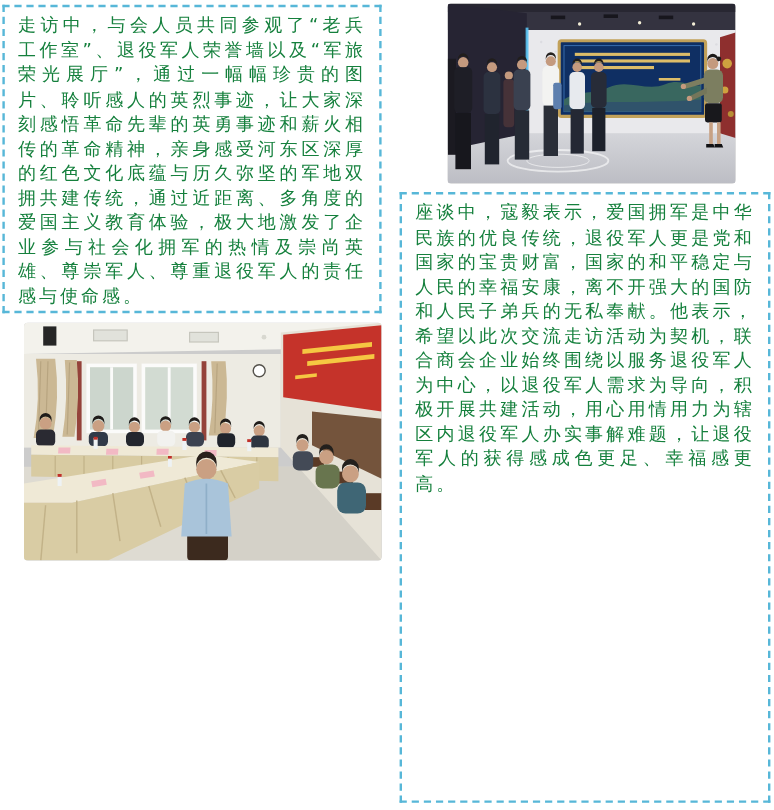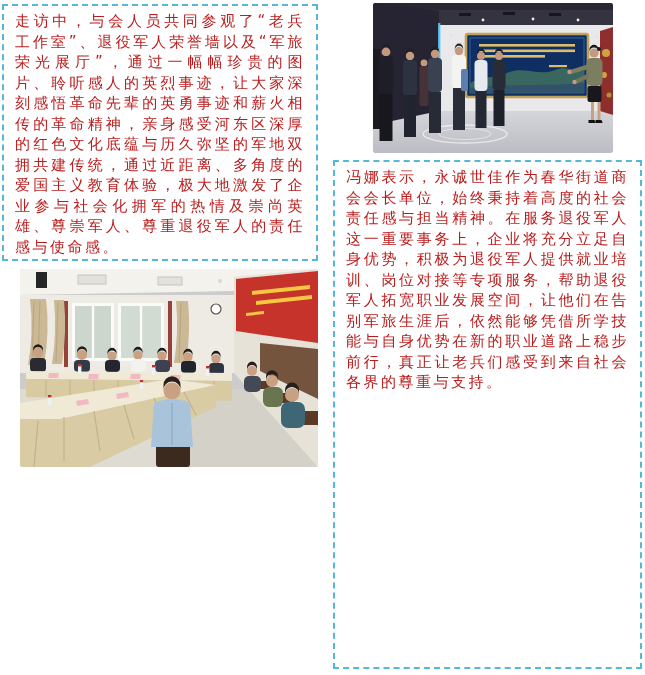--- a/index.html
+++ b/index.html
@@ -3,21 +3,21 @@
 <meta charset="utf-8">
 <style>
   html,body{margin:0;padding:0;background:#ffffff;}
   .page{
     position:relative;width:645px;height:675px;background:#ffffff;
     font-family:"DejaVu Sans","Liberation Sans",sans-serif;overflow:hidden;
   }
   .tbox{
     position:absolute;box-sizing:border-box;
     border:2px dashed #57b7d8;background:#ffffff;
-    color:#b91c1c;font-size:15px;line-height:20.5px;letter-spacing:2.5px;
+    color:#15803d;font-size:15px;line-height:20.5px;letter-spacing:2.5px;
     text-align:justify;padding:5px 11px;overflow:hidden;
   }
   .tbox p{margin:0;text-align:justify;}
   .photo{position:absolute;overflow:hidden;border-radius:3px;background:#cccccc;}
   .photo svg{display:block;width:100%;height:100%;}
   .box-visit  {left:2px;  top:4px;   width:316px; height:257px;}
   .box-talk   {left:333px;top:160px; width:309px; height:509px;}
   .box-summary{left:2px;  top:472px; width:316px; height:196px;}
   .photo-exhibition{left:373px;top:3px;  width:240px;height:150px;}
   .photo-meeting   {left:20px; top:269px;width:298px;height:198px;}
@@ -157,21 +157,21 @@
         <rect x="214.5" y="83" width="14" height="16" rx="2" fill="#18181c"></rect>
         <rect x="218" y="99" width="3" height="18" fill="#c7a183"></rect>
           <rect x="224.5" y="99" width="3" height="18" fill="#c7a183"></rect>
         <path d="M215.5,117 l6,0 1.2,3 -7.2,0 Z" fill="#121214"></path>
         <path d="M222.5,117 l6,0 1.2,3 -7.2,0 Z" fill="#121214"></path>
       </g>
     </svg>
   </div>
 
   <div class="tbox box-talk">
-    <p>冯娜表示，永诚世佳作为春华街道商会会长单位，始终秉持着高度的社会责任感与担当精神。在服务退役军人这一重要事务上，企业将充分立足自身优势，积极为退役军人提供就业培训、岗位对接等专项服务，帮助退役军人拓宽职业发展空间，让他们在告别军旅生涯后，依然能够凭借所学技能与自身优势在新的职业道路上稳步前行，真正让老兵们感受到来自社会各界的尊重与支持。</p>
+    <p>座谈中，寇毅表示，爱国拥军是中华民族的优良传统，退役军人更是党和国家的宝贵财富，国家的和平稳定与人民的幸福安康，离不开强大的国防和人民子弟兵的无私奉献。他表示，希望以此次交流走访活动为契机，联合商会企业始终围绕以服务退役军人为中心，以退役军人需求为导向，积极开展共建活动，用心用情用力为辖区内退役军人办实事解难题，让退役军人的获得感成色更足、幸福感更高。</p>
   </div>
 
   <div class="photo photo-meeting">
     <svg viewBox="0 0 298 198" preserveAspectRatio="none">
 
       <rect x="0" y="120" width="298" height="78" fill="#dedbd2"></rect>
       <polygon points="180,120 298,120 298,198 150,198" fill="#d4d1c8"></polygon>
 
       <rect x="0" y="26" width="214" height="78" fill="#edebe3"></rect>
 

